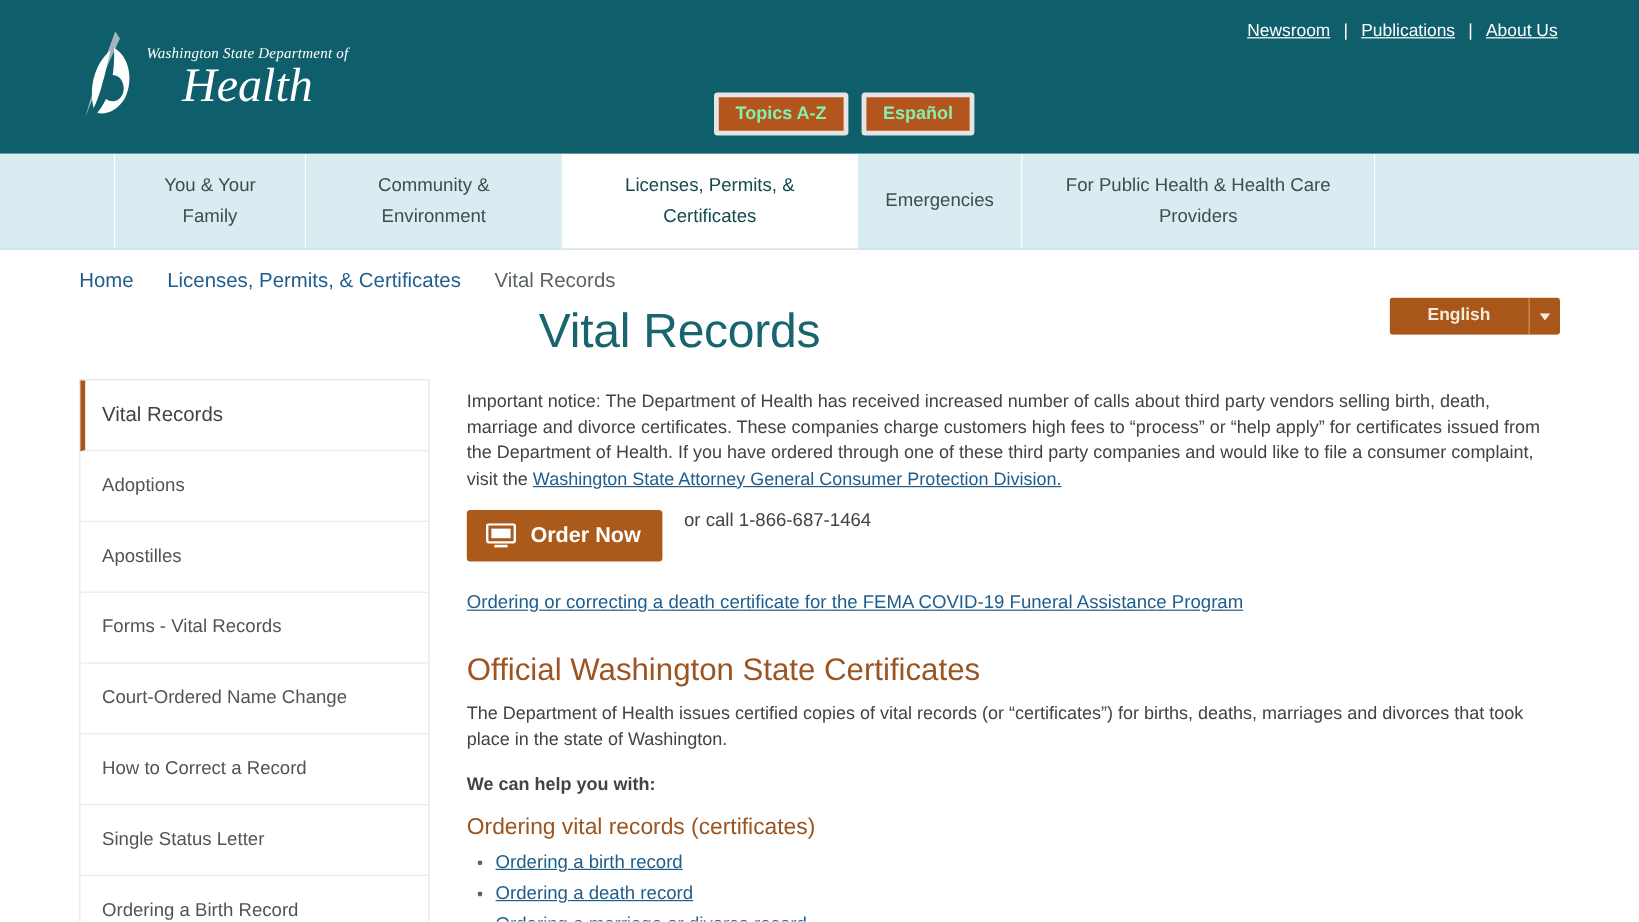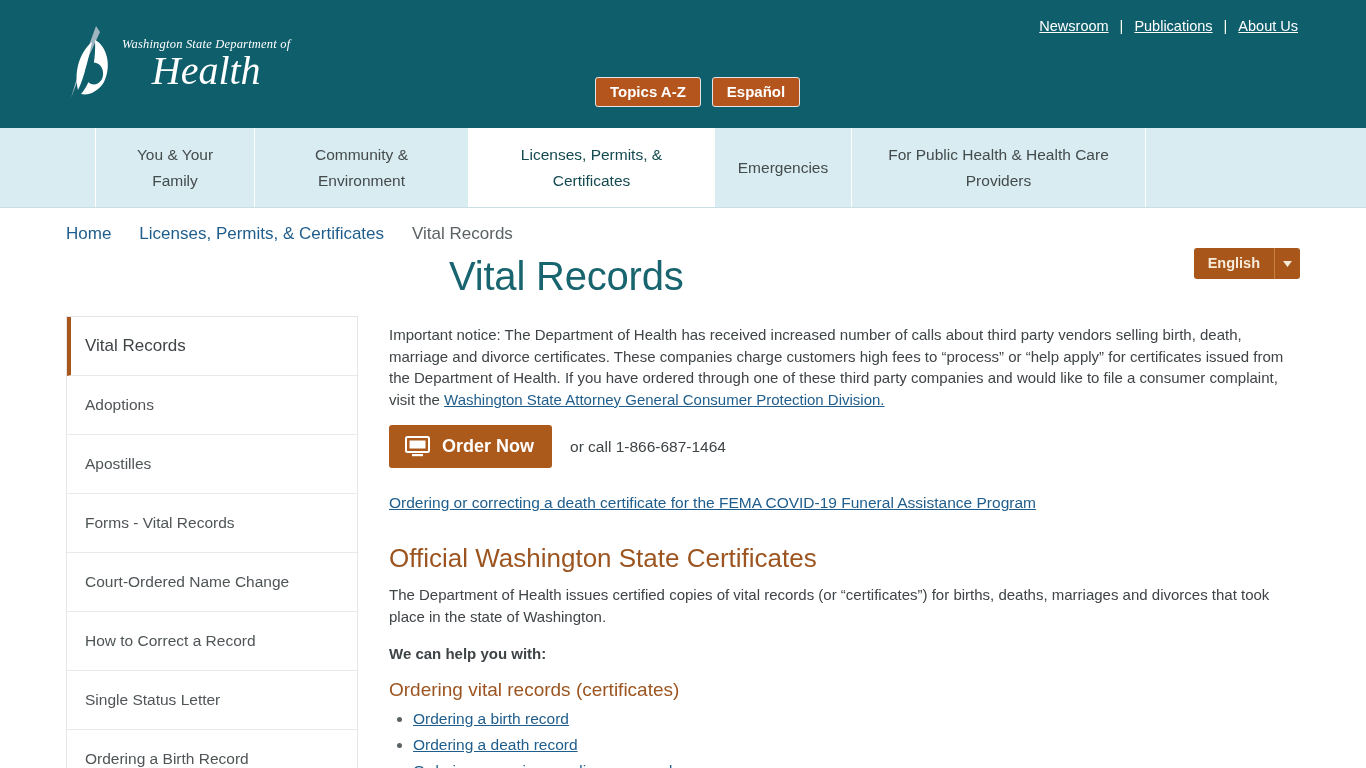--- a/index.html
+++ b/index.html
@@ -59,23 +59,23 @@
   }
   .utility-nav .sep { padding: 0 9px; color: #ffffff; }
 
   .header-buttons {
     position: absolute;
     left: 595px; top: 77px;
     display: flex; gap: 11px;
   }
   .btn-orange {
     background: #b4551d;
-    border: 1px solid #e5e5e5;
+    border: 4px solid #e5e5e5;
     border-radius: 3px;
-    color: #ffffff;
+    color: #86efac;
     font-size: 15px;
     font-weight: bold;
     padding: 5px 14px 6px;
     line-height: 17px;
     cursor: pointer;
     white-space: nowrap;
   }
   .search-box {
     position: absolute;
     left: 975px; top: 76px;
@@ -161,21 +161,21 @@
     right: 0; top: 4px;
     display: flex;
     border-radius: 3px;
     overflow: hidden;
   }
   .lang-main {
     background: #a8561a;
     color: #f6ead9;
     font-size: 14.5px;
     font-weight: bold;
-    padding: 7px 14px 8px;
+    padding: 7px 32px 8px;
     border: none;
     cursor: pointer;
     font-family: "Liberation Sans", sans-serif;
   }
   .lang-caret {
     background: #a8561a;
     border: none;
     border-left: 1px solid #c58146;
     color: #f6ead9;
     width: 26px;
@@ -222,21 +222,20 @@
     font-size: 15px;
     line-height: 21.5px;
     color: #3f4447;
     margin: 0 0 14px 0;
     max-width: 912px;
   }
   .notice a { color: #1f5d8c; text-decoration: underline; }
 
   .order-row {
     display: flex;
-    align-items: center;
     margin: 15px 0 14px 0;
   }
   .order-btn {
     display: flex;
     align-items: center;
     gap: 12px;
     background: #ab5a1c;
     color: #ffffff;
     border: none;
     border-radius: 3px;

